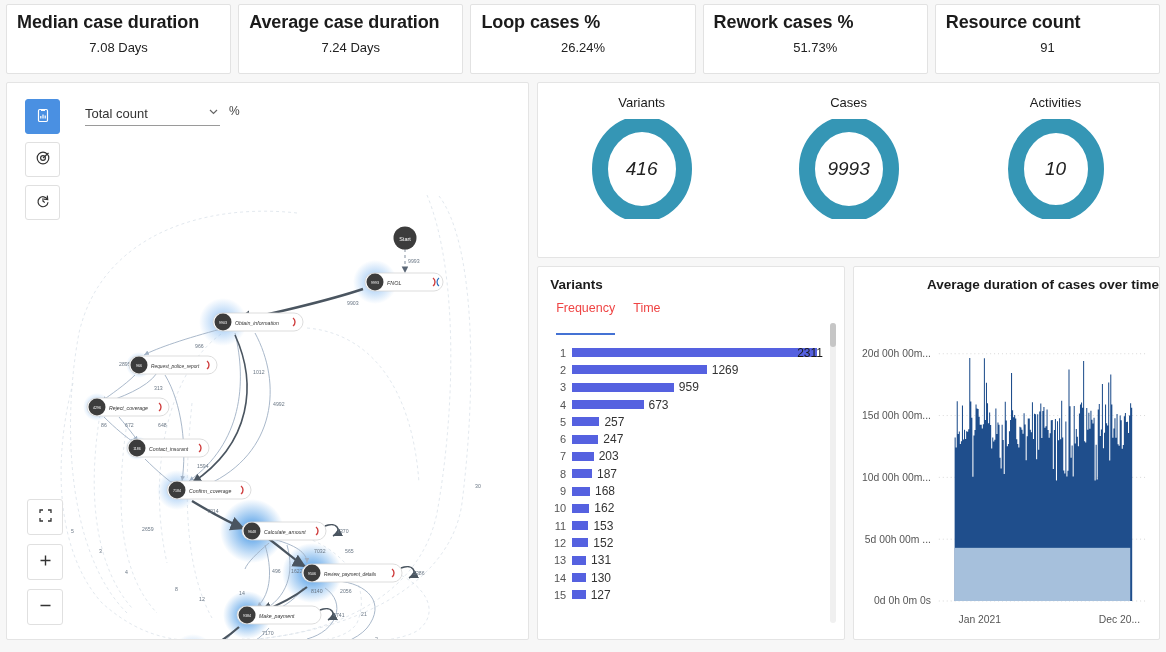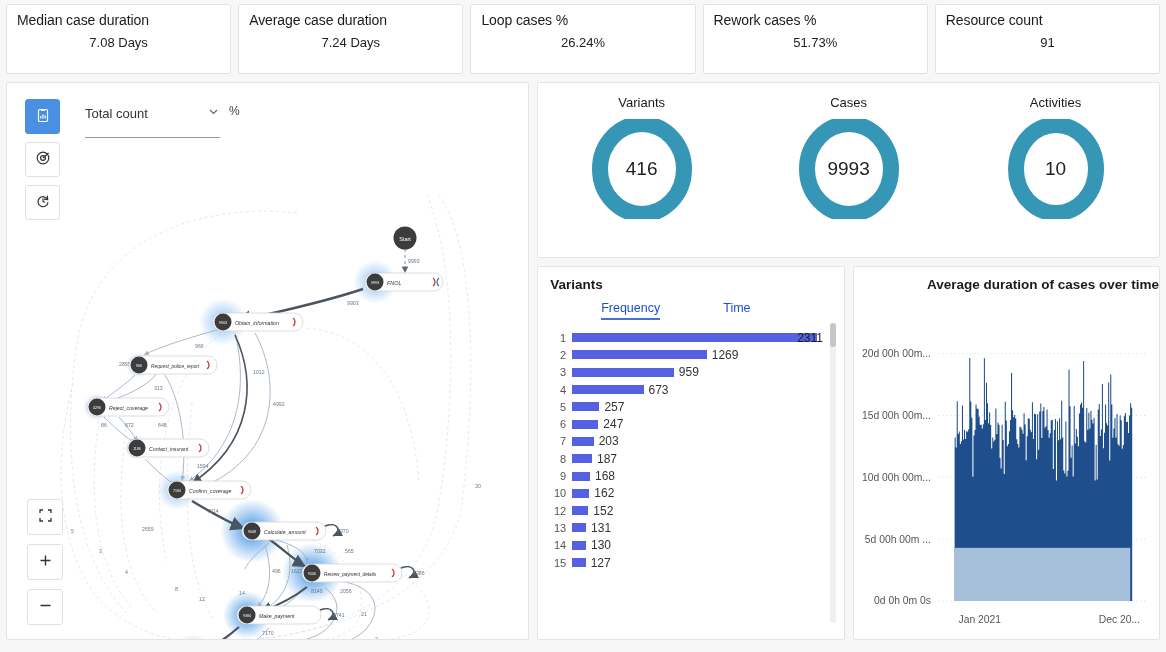--- a/index.html
+++ b/index.html
@@ -11,21 +11,21 @@
     overflow: hidden;
   }
   .app { width: 1166px; height: 652px; position: relative; padding: 4px 4px 0 4px; }
 
   
   .kpi-row { display: flex; gap: 7px; height: 70px; padding: 0 2px; }
   .kpi-card {
     flex: 1; background: #fff; border: 1px solid #e2e2e2; border-radius: 2px;
     padding: 7px 10px 0 10px; position: relative;
   }
-  .kpi-label { font-size: 14px; color: #1b1b1b; font-weight: 400; letter-spacing: -0.1px; }
+  .kpi-label { font-size: 18px; color: #1b1b1b; font-weight: 700; letter-spacing: -0.1px; }
   .kpi-value { font-size: 13px; color: #222; text-align: center; margin-top: 7px; font-weight: 400; }
 
   
   .body-row { display: flex; gap: 8px; margin-top: 8px; height: 566px; padding: 0 2px; }
   .left-col { width: 525px; }
   .right-col { width: 625px; display: flex; flex-direction: column; gap: 8px; }
 
   .panel { background: #fff; border: 1px solid #e4e4e4; border-radius: 2px; position: relative; }
 
   
@@ -35,21 +35,21 @@
     width: 35px; height: 35px; border: 1px solid #e0e0e0; background: #fff;
     border-radius: 3px; display: flex; align-items: center; justify-content: center;
     margin-bottom: 8px; cursor: pointer;
   }
   .tool-btn.active { background: #4a90e2; border-color: #4a90e2; }
   .tool-btn.active svg { stroke: #fff; fill: none; }
   .tool-btn svg { stroke: #333; fill: none; }
 
   .metric-select {
     position: absolute; left: 78px; top: 22px; width: 135px;
-    border-bottom: 1px solid #9a9a9a; padding-bottom: 16px;
+    border-bottom: 1px solid #9a9a9a; padding-bottom: 4px;
     display: flex; align-items: center; justify-content: space-between;
     font-size: 13px; color: #333; cursor: pointer; background: transparent; z-index: 6;
   }
   .pct-label { position: absolute; left: 222px; top: 21px; font-size: 12px; color: #444; z-index: 6; }
 
   .zoom-ctrls { position: absolute; left: 20px; bottom: 14px; z-index: 6; }
   .zoom-btn {
     width: 36px; height: 36px; border: 1px solid #e0e0e0; background: #fff;
     border-radius: 3px; display: flex; align-items: center; justify-content: center;
     margin-top: 9px; cursor: pointer; font-size: 19px; color: #333;
@@ -57,32 +57,32 @@
 
   .graph-svg { position: absolute; left: 0; top: 0; width: 525px; height: 556px; }
 
   
   .donut-panel { height: 176px; display: flex; align-items: flex-start; padding-top: 12px; }
   .donut-cell { flex: 1; display: flex; flex-direction: column; align-items: center; }
   .donut-title { font-size: 13px; color: #1b1b1b; margin-bottom: 9px; }
   .donut-wrap { position: relative; width: 108px; height: 100px; }
   .donut-val {
     position: absolute; inset: 0; display: flex; align-items: center; justify-content: center;
-    font-size: 19px; color: #222;
+    font-size: 19px; color: #222; font-style: italic;
   }
 
   
   .bottom-row { display: flex; gap: 8px; height: 374px; }
   .variants-panel { width: 308px; position: relative; overflow: hidden; }
   .duration-panel { flex: 1; position: relative; overflow: hidden; text-align: right; }
 
   .panel-title { font-size: 13.5px; font-weight: bold; color: #1b1b1b; padding: 10px 0 0 12px; }
 
   .var-tabs { display: flex; gap: 18px; padding: 9px 0 0 18px; }
-  .var-tab { font-size: 12.5px; color: #1d4ed8; cursor: pointer; padding-bottom: 3px; margin-left: 45px; }
+  .var-tab { font-size: 12.5px; color: #ef4444; cursor: pointer; padding-bottom: 18px; }
   .var-tab.active { border-bottom: 2px solid #4472d4; }
 
   .var-list { margin-top: 9px; padding-left: 6px; position: relative; }
   .var-row { display: flex; align-items: center; height: 17.3px; }
   .var-rank { width: 22px; text-align: right; font-size: 11px; color: #555; margin-right: 6px; }
   .var-bar { height: 9px; background: #5561e0; }
   .var-num { font-size: 12px; color: #333; margin-left: 5px; white-space: nowrap; }
   .var-num.inside { margin-left: -20px; color: #1a1a1a; }
   .var-scroll {
     position: absolute; right: 8px; top: 56px; width: 6px; height: 300px;
@@ -487,20 +487,25 @@
                 <div class="var-rank">9</div>
                 <div class="var-bar" style="width: 17.8105px; background: rgb(85, 97, 224);"></div>
                 <div class="var-num">168</div>
               </div>
               <div class="var-row">
                 <div class="var-rank">10</div>
                 <div class="var-bar" style="width: 17.1744px; background: rgb(85, 97, 224);"></div>
                 <div class="var-num">162</div>
               </div>
               <div class="var-row">
+                <div class="var-rank">11</div>
+                <div class="var-bar" style="width: 16.2203px; background: rgb(85, 97, 224);"></div>
+                <div class="var-num">153</div>
+              </div>
+              <div class="var-row">
                 <div class="var-rank">12</div>
                 <div class="var-bar" style="width: 16.1142px; background: rgb(85, 97, 224);"></div>
                 <div class="var-num">152</div>
               </div>
               <div class="var-row">
                 <div class="var-rank">13</div>
                 <div class="var-bar" style="width: 13.8879px; background: rgb(85, 97, 224);"></div>
                 <div class="var-num">131</div>
               </div>
               <div class="var-row">

